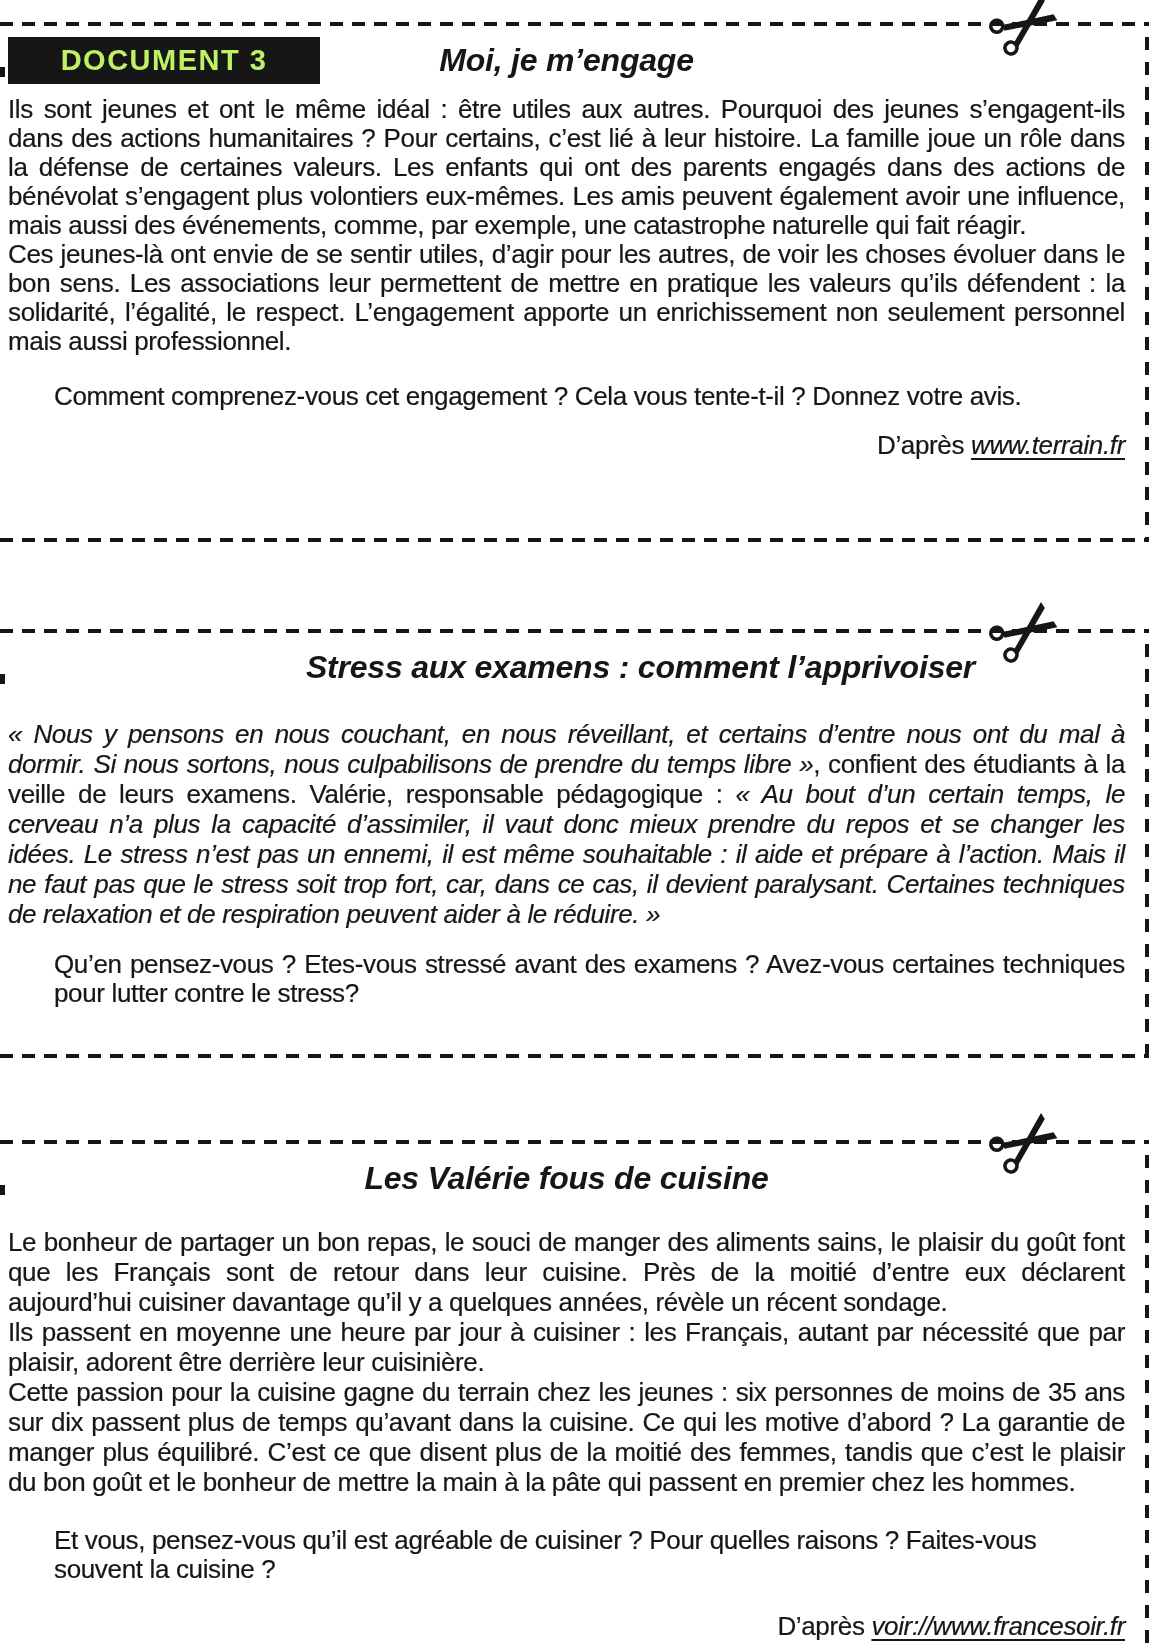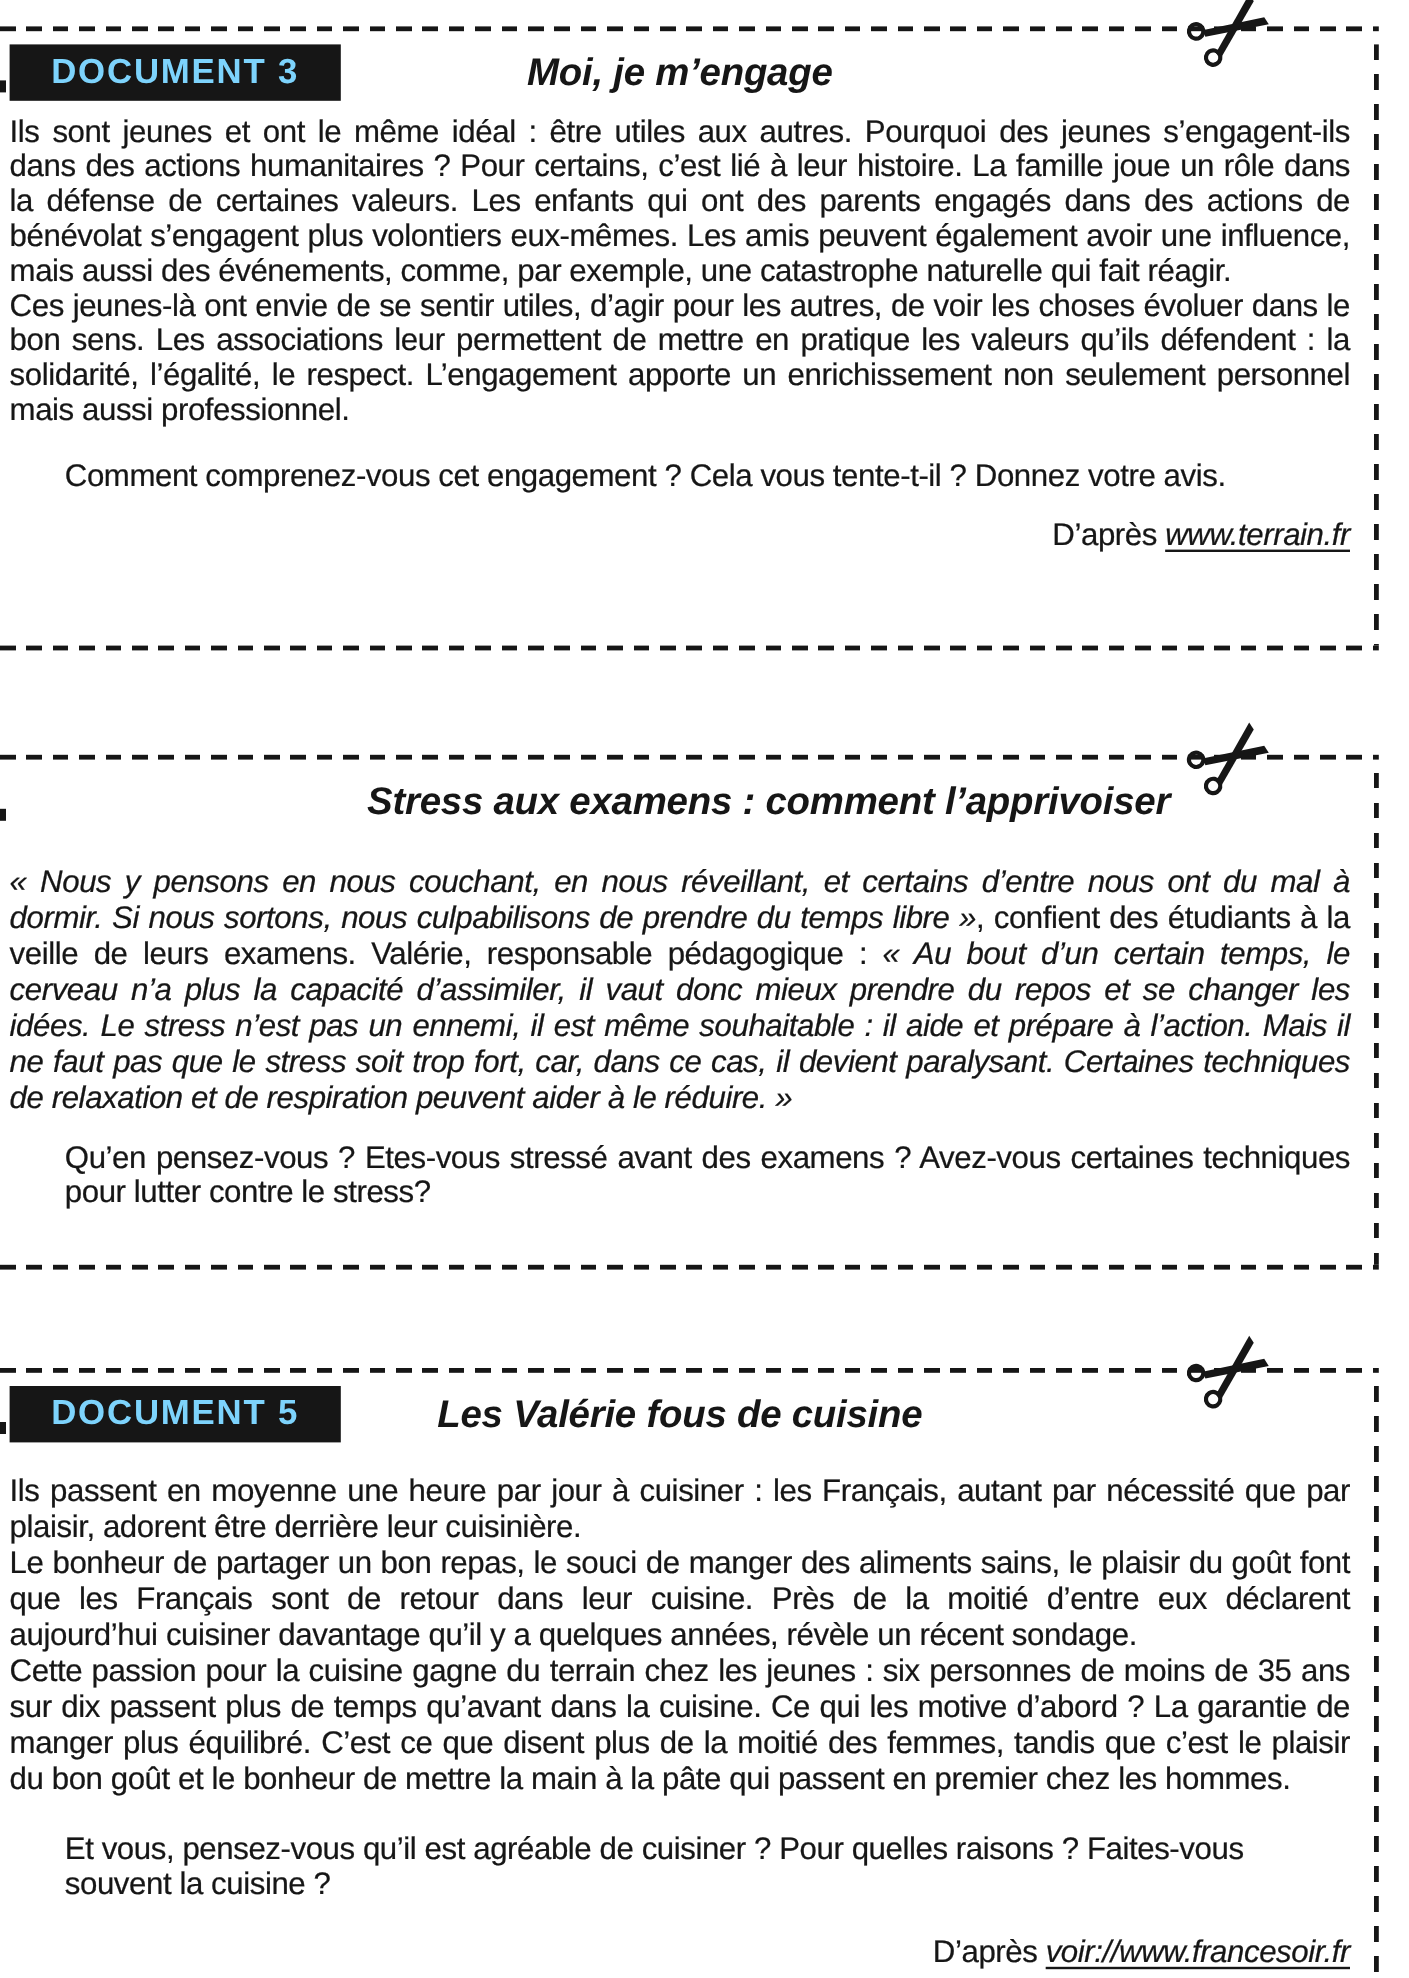--- a/index.html
+++ b/index.html
@@ -33,22 +33,22 @@
   .scissors{
     position:absolute;left:992px;top:-20px;width:64px;height:44px;
     transform:rotate(-33deg);
   }
 
   
   .doc-header{position:relative;height:47px;margin:11px 0 11px 0;}
   .doc-4 .doc-header{margin-bottom:28px;}
   .doc-5 .doc-header{margin-bottom:25px;}
   .doc-label{
-    position:absolute;left:8px;top:0;width:276px;height:47px;
-    background:#161616;color:#7dd3fc;
+    position:absolute;left:8px;top:0;width:312px;height:47px;
+    background:#161616;color:#bef264;
     display:flex;align-items:center;justify-content:center;
     font-size:29px;font-weight:bold;letter-spacing:1.5px;
   }
   .doc-title{
     position:absolute;left:8px;right:24px;top:0;height:47px;margin:0;
     display:flex;align-items:center;justify-content:center;
     font-size:32px;font-weight:bold;letter-spacing:-0.2px;font-style:italic;
   }
   .doc-4 .doc-title{transform:translateX(74px);}
 
@@ -129,24 +129,23 @@
       <circle cx="8" cy="35" r="6" fill="none" stroke="#161616" stroke-width="3.5"></circle>
       <polygon points="13,11 62,30 62,37 12,17" fill="#161616"></polygon>
       <polygon points="12,33 62,7 62,14 13,39" fill="#161616"></polygon>
     </svg>
   </div>
   <div class="doc-frame">
     <span class="left-tick"></span>
     <div class="rightline"></div>
     <header class="doc-header">
       <h2 class="doc-title">Les Valérie fous de cuisine</h2>
-      <div class="doc-label">DOCUMENT 5</div>
     </header>
     <div class="doc-text">
+      <p class="p-body"><span>Le bonheur de partager un bon repas, le souci de manger des aliments sains, le plaisir du goût font que les Français sont de retour dans leur cuisine. Près de la moitié d’entre eux déclarent aujourd’hui cuisiner davantage qu’il y a quelques années, révèle un récent sondage.</span></p>
       <p class="p-body"><span>Ils passent en moyenne une heure par jour à cuisiner : les Français, autant par nécessité que par plaisir, adorent être derrière leur cuisinière.</span></p>
-      <p class="p-body"><span>Le bonheur de partager un bon repas, le souci de manger des aliments sains, le plaisir du goût font que les Français sont de retour dans leur cuisine. Près de la moitié d’entre eux déclarent aujourd’hui cuisiner davantage qu’il y a quelques années, révèle un récent sondage.</span></p>
       <p class="p-body"><span>Cette passion pour la cuisine gagne du terrain chez les jeunes : six personnes de moins de 35 ans sur dix passent plus de temps qu’avant dans la cuisine. Ce qui les motive d’abord ? La garantie de manger plus équilibré. C’est ce que disent plus de la moitié des femmes, tandis que c’est le plaisir du bon goût et le bonheur de mettre la main à la pâte qui passent en premier chez les hommes.</span></p>
       <p class="question">Et vous, pensez-vous qu’il est agréable de cuisiner ? Pour quelles raisons ? Faites-vous souvent la cuisine ?</p>
       <p class="attribution"><span>D’après </span><span class="src">voir://www.francesoir.fr</span></p>
     </div>
   </div>
 
 </section>
 
 </body></html>

